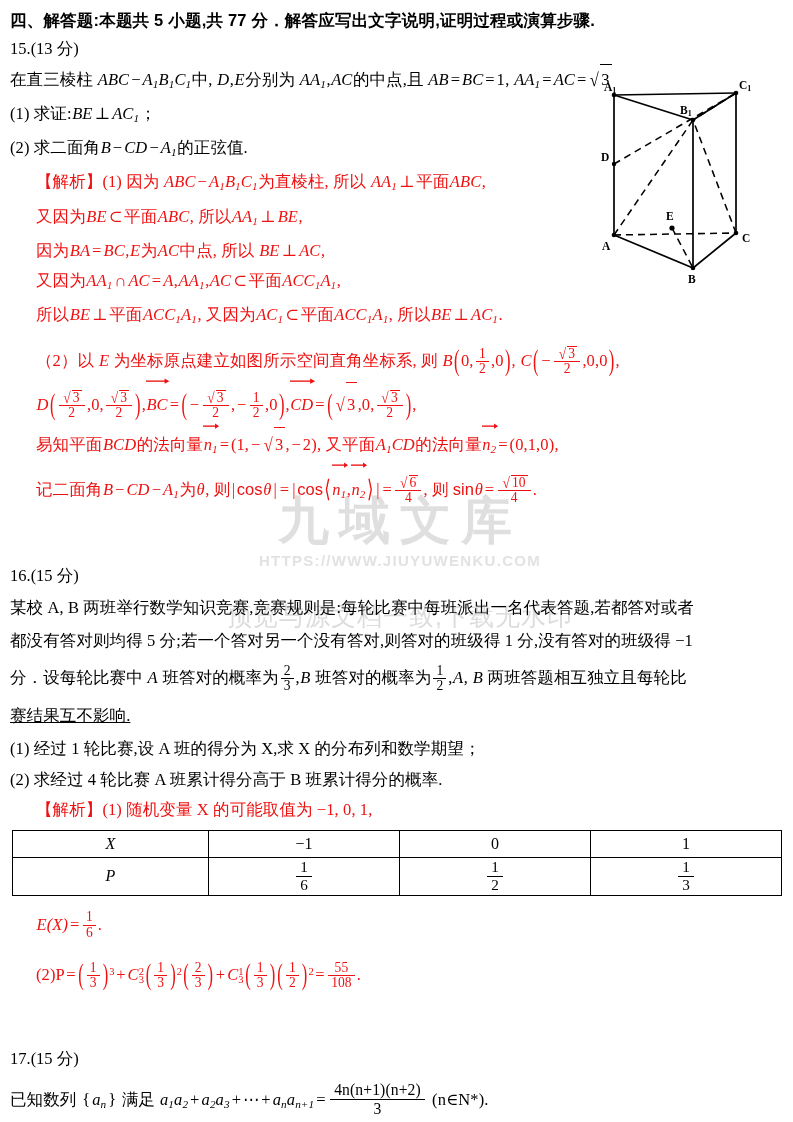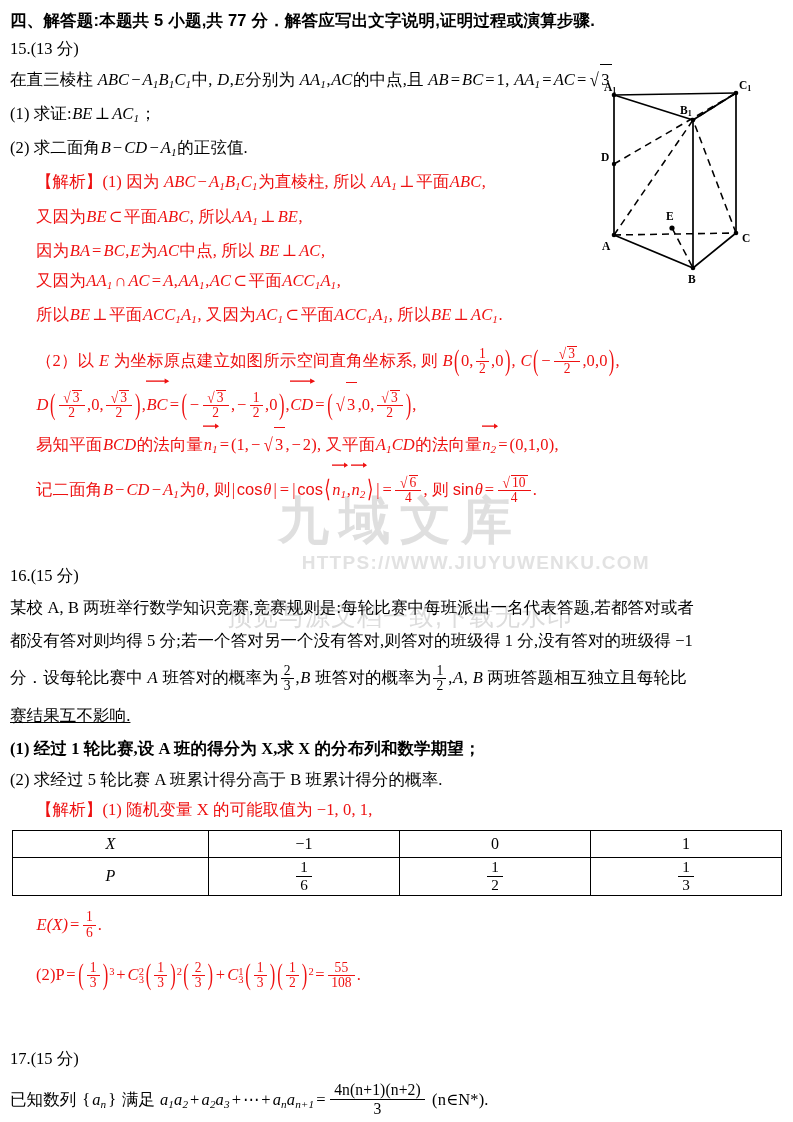--- a/index.html
+++ b/index.html
@@ -46,24 +46,24 @@
     letter-spacing: 10px;
     color: #d9d9d9;
     opacity: .82;
     white-space: nowrap;
   }
   .wm-url {
     position: absolute;
     left: 150px;
     top: 552px;
     width: 500px;
-    text-align: right;
+    text-align: center;
     font-family: "Liberation Sans", "DejaVu Sans", sans-serif;
     font-weight: bold;
-    font-size: 19px;
+    font-size: 15px;
     letter-spacing: 1.3px;
     color: #e2e2e2;
     white-space: nowrap;
   }
   .wm-sub {
     position: absolute;
     left: 150px;
     top: 600px;
     width: 500px;
     text-align: center;
@@ -373,22 +373,22 @@
     </div>
 
     <div class="line" style="line-height:33px;">某校 A, B 两班举行数学知识竞赛,竞赛规则是:每轮比赛中每班派出一名代表答题,若都答对或者</div>
     <div class="line" style="line-height:33px;">都没有答对则均得 5 分;若一个答对另一个没有答对,则答对的班级得 1 分,没有答对的班级得 −1</div>
 
     <div class="line" style="line-height:42px;">
       <span>分．设每轮比赛中</span> <span class="mi">A</span> <span>班答对的概率为</span><span class="frac"><span class="num">2</span><span class="den">3</span></span>,<span class="mi">B</span> <span>班答对的概率为</span><span class="frac"><span class="num">1</span><span class="den">2</span></span>,<span class="mi">A</span>, <span class="mi">B</span> <span>两班答题相互独立且每轮比</span>
     </div>
 
     <div class="line" style="line-height:34px;text-decoration:underline;">赛结果互不影响.</div>
-    <div class="line" style="line-height:31px;font-weight:bold;">(1) 经过 1 轮比赛,设 A 班的得分为 X,求 X 的分布列和数学期望；</div>
-    <div class="line" style="line-height:31px;">(2) 求经过 5 轮比赛 A 班累计得分高于 B 班累计得分的概率.</div>
+    <div class="line" style="line-height:31px;">(1) 经过 1 轮比赛,设 A 班的得分为 X,求 X 的分布列和数学期望；</div>
+    <div class="line" style="line-height:31px;">(2) 求经过 4 轮比赛 A 班累计得分高于 B 班累计得分的概率.</div>
 
     <div class="line red indent" style="line-height:29px;">
       <span>【解析】</span><span>(1) 随机变量 X 的可能取值为 −1, 0, 1,</span>
     </div>
 
     <table class="dist">
       <colgroup>
           <col class="c0">
           <col>
           <col>

